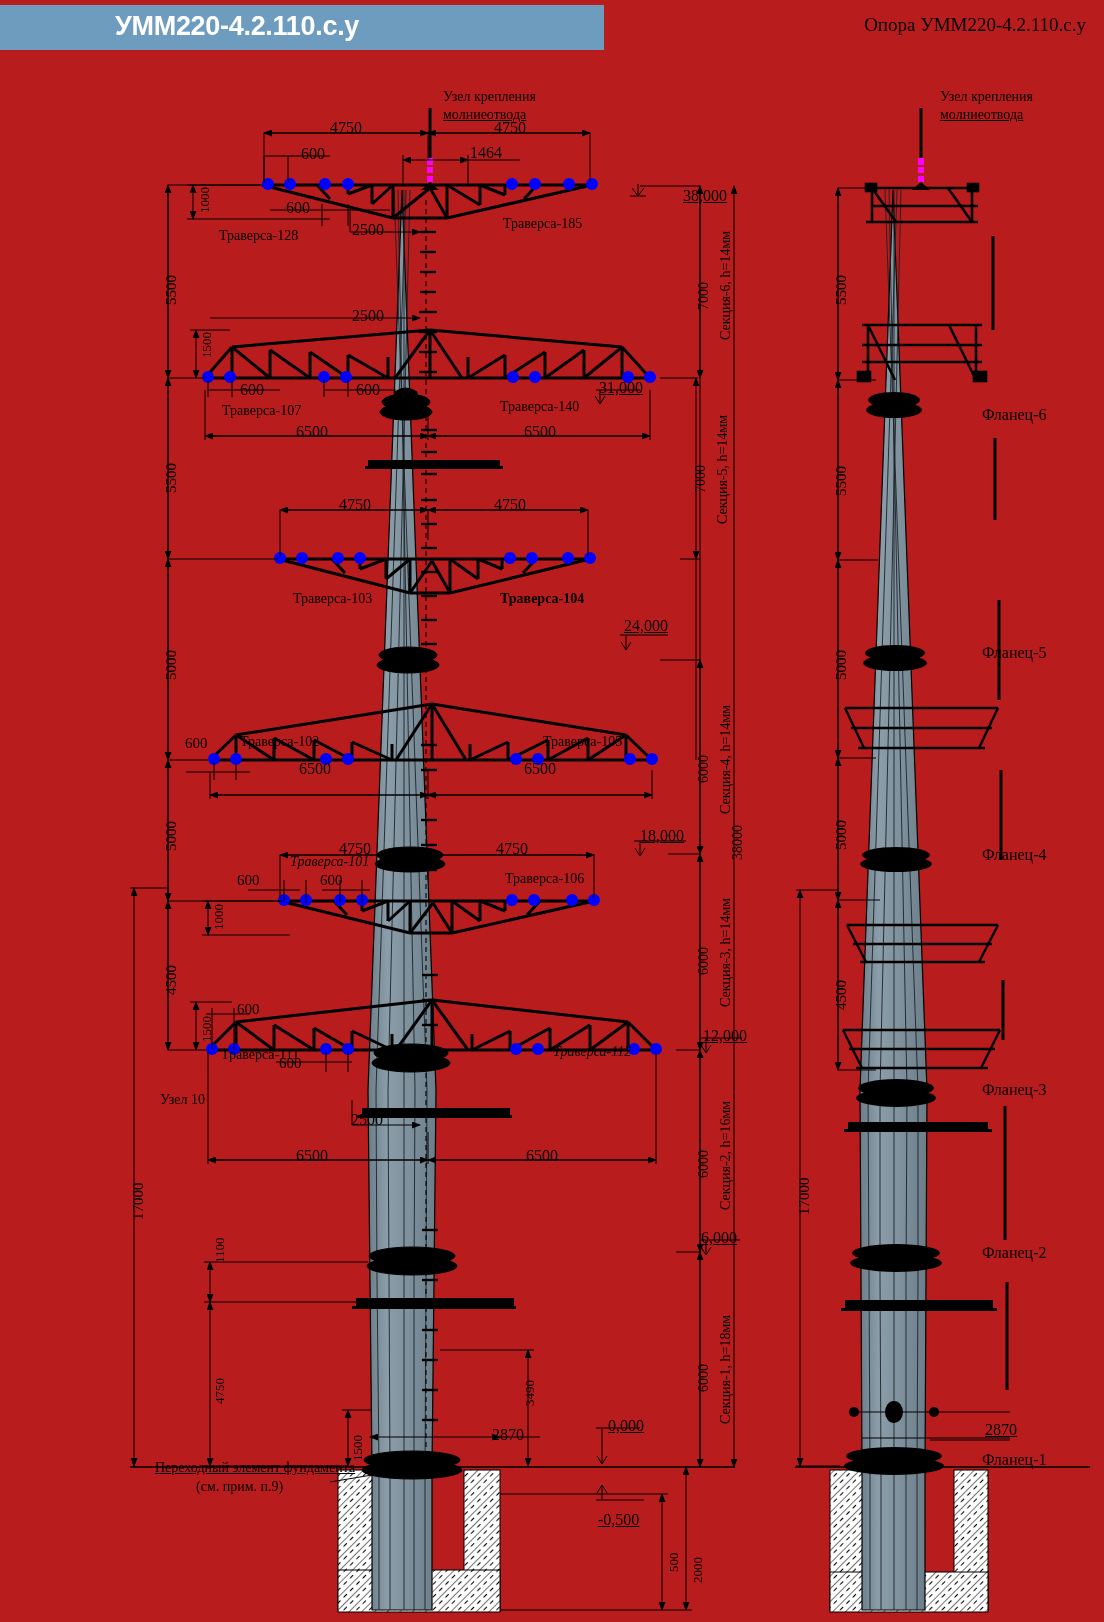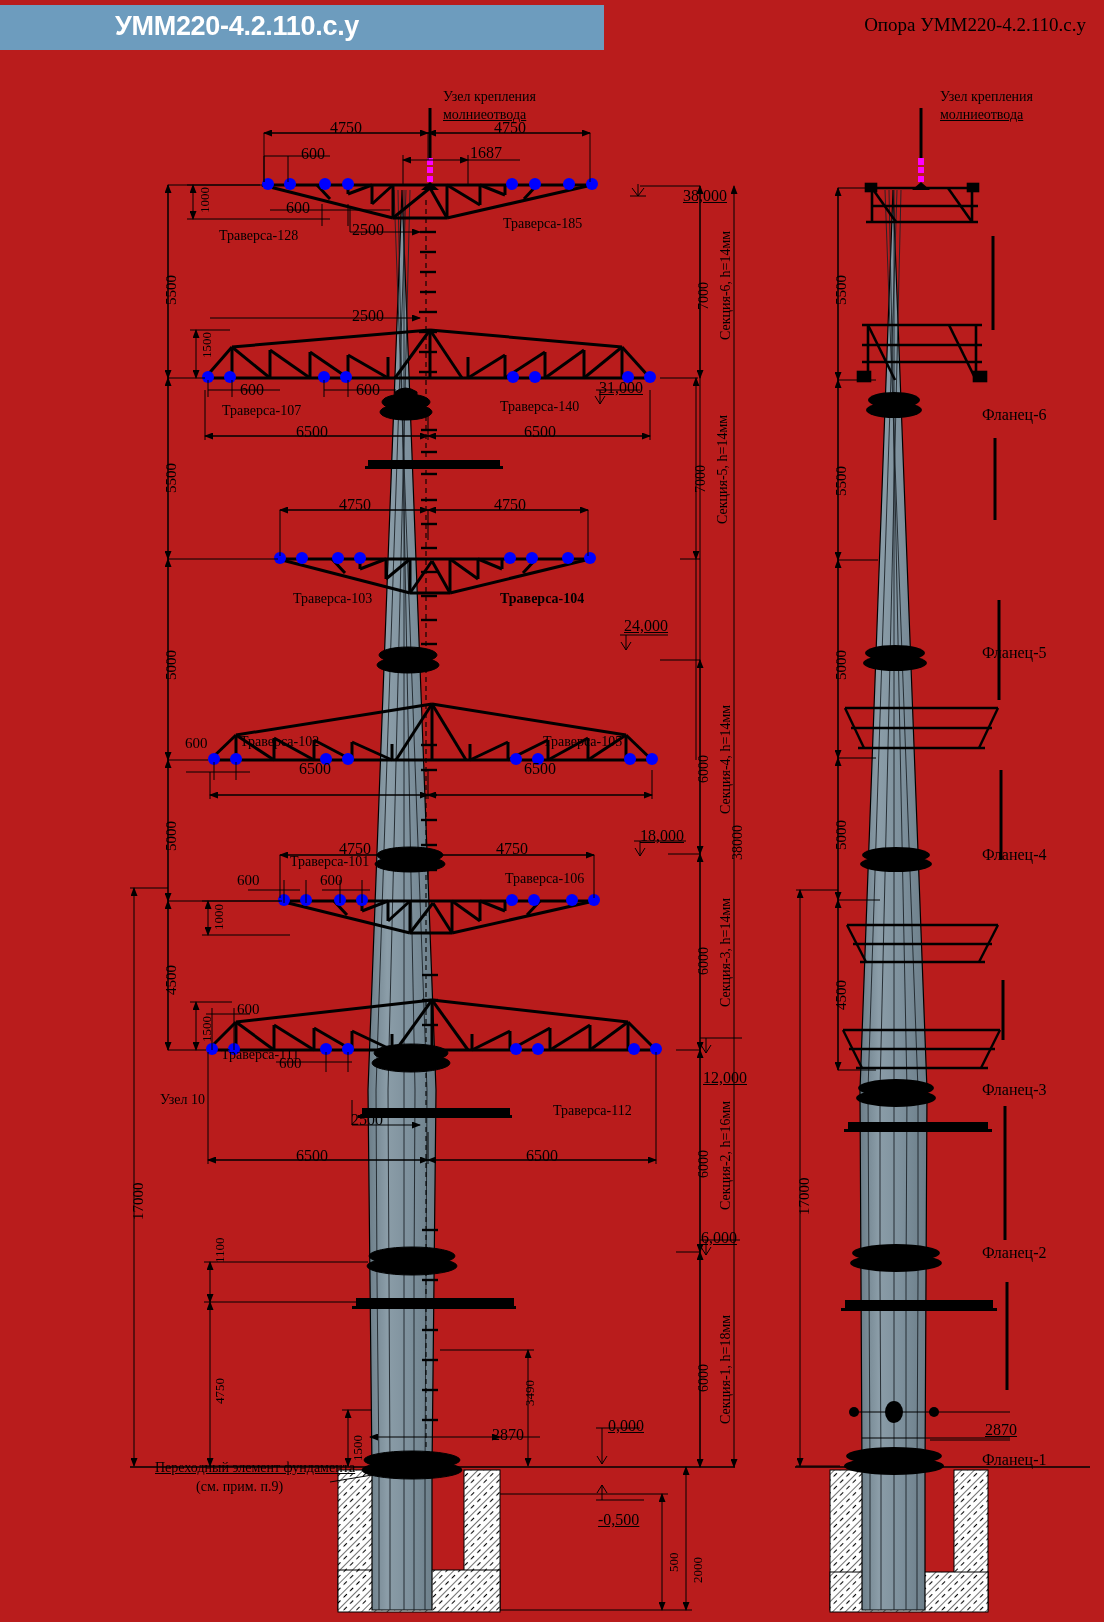--- a/index.html
+++ b/index.html
@@ -710,21 +710,21 @@
       <line x1="796" y1="1466" x2="840" y2="1466"></line>
       <line x1="930" y1="1440" x2="1010" y2="1440"></line>
     </g>
   </svg>
 
   <div class="dtxt s14" style="left:443px; top:90px;">Узел крепления</div>
   <div class="dtxt s14 ul" style="left:443px; top:108px;">молниеотвода</div>
 
   <div class="dtxt s16 ctr" style="left:346px; top:120px;">4750</div>
   <div class="dtxt s16 ctr" style="left:510px; top:120px;">4750</div>
-  <div class="dtxt s16 ctr" style="left:486px; top:145px;">1687</div>
+  <div class="dtxt s16 ctr" style="left:486px; top:145px;">1464</div>
   <div class="dtxt s16 ctr" style="left:313px; top:146px;">600</div>
   <div class="dtxt s16 ctr" style="left:298px; top:200px;">600</div>
   <div class="dtxt s13 vert" style="left:198px; top:213px;">1000</div>
   <div class="dtxt s14" style="left:219px; top:229px;">Траверса-128</div>
   <div class="dtxt s14" style="left:503px; top:217px;">Траверса-185</div>
   <div class="dtxt s16" style="left:352px; top:222px;">2500</div>
   <div class="dtxt s16 ul" style="left:683px; top:188px;">38,000</div>
 
   <div class="dtxt s16" style="left:352px; top:308px;">2500</div>
   <div class="dtxt s13 vert" style="left:200px; top:358px;">1500</div>
@@ -743,33 +743,33 @@
   <div class="dtxt s16 ul" style="left:624px; top:618px;">24,000</div>
 
   <div class="dtxt s15" style="left:185px; top:736px;">600</div>
   <div class="dtxt s14" style="left:240px; top:735px;">Траверса-102</div>
   <div class="dtxt s14" style="left:543px; top:735px;">Траверса-105</div>
   <div class="dtxt s16 ctr" style="left:315px; top:761px;">6500</div>
   <div class="dtxt s16 ctr" style="left:540px; top:761px;">6500</div>
 
   <div class="dtxt s16 ctr" style="left:355px; top:841px;">4750</div>
   <div class="dtxt s16 ctr" style="left:512px; top:841px;">4750</div>
-  <div class="dtxt s14" style="left:290px; top:855px;">Траверса-101</div>
+  <div class="dtxt s14" style="left:290px; top:855px;font-style:italic;">Траверса-101</div>
   <div class="dtxt s14" style="left:505px; top:872px;">Траверса-106</div>
   <div class="dtxt s15" style="left:237px; top:873px;">600</div>
   <div class="dtxt s15" style="left:320px; top:873px;">600</div>
   <div class="dtxt s13 vert" style="left:212px; top:930px;">1000</div>
   <div class="dtxt s16 ul" style="left:640px; top:828px;">18,000</div>
 
   <div class="dtxt s13 vert" style="left:200px; top:1042px;">1500</div>
   <div class="dtxt s15" style="left:237px; top:1002px;">600</div>
   <div class="dtxt s15" style="left:279px; top:1056px;">600</div>
   <div class="dtxt s14" style="left:221px; top:1048px;">Траверса-111</div>
-  <div class="dtxt s14" style="left:553px; top:1104px;">Траверса-112</div>
-  <div class="dtxt s16 ul" style="left:703px; top:1070px;">12,000</div>
+  <div class="dtxt s14" style="left:553px; top:1045px;font-style:italic;">Траверса-112</div>
+  <div class="dtxt s16 ul" style="left:703px; top:1028px;">12,000</div>
   <div class="dtxt s14" style="left:160px; top:1093px;">Узел 10</div>
   <div class="dtxt s16" style="left:351px; top:1112px;">2500</div>
   <div class="dtxt s16 ctr" style="left:312px; top:1148px;">6500</div>
   <div class="dtxt s16 ctr" style="left:542px; top:1148px;">6500</div>
   <div class="dtxt s16 ul" style="left:701px; top:1230px;">6,000</div>
 
   <div class="dtxt s13 vert" style="left:213px; top:1263px;">1100</div>
   <div class="dtxt s13 vert" style="left:213px; top:1404px;">4750</div>
   <div class="dtxt s13 vert" style="left:351px; top:1461px;">1500</div>
   <div class="dtxt s16" style="left:492px; top:1427px;">2870</div>

